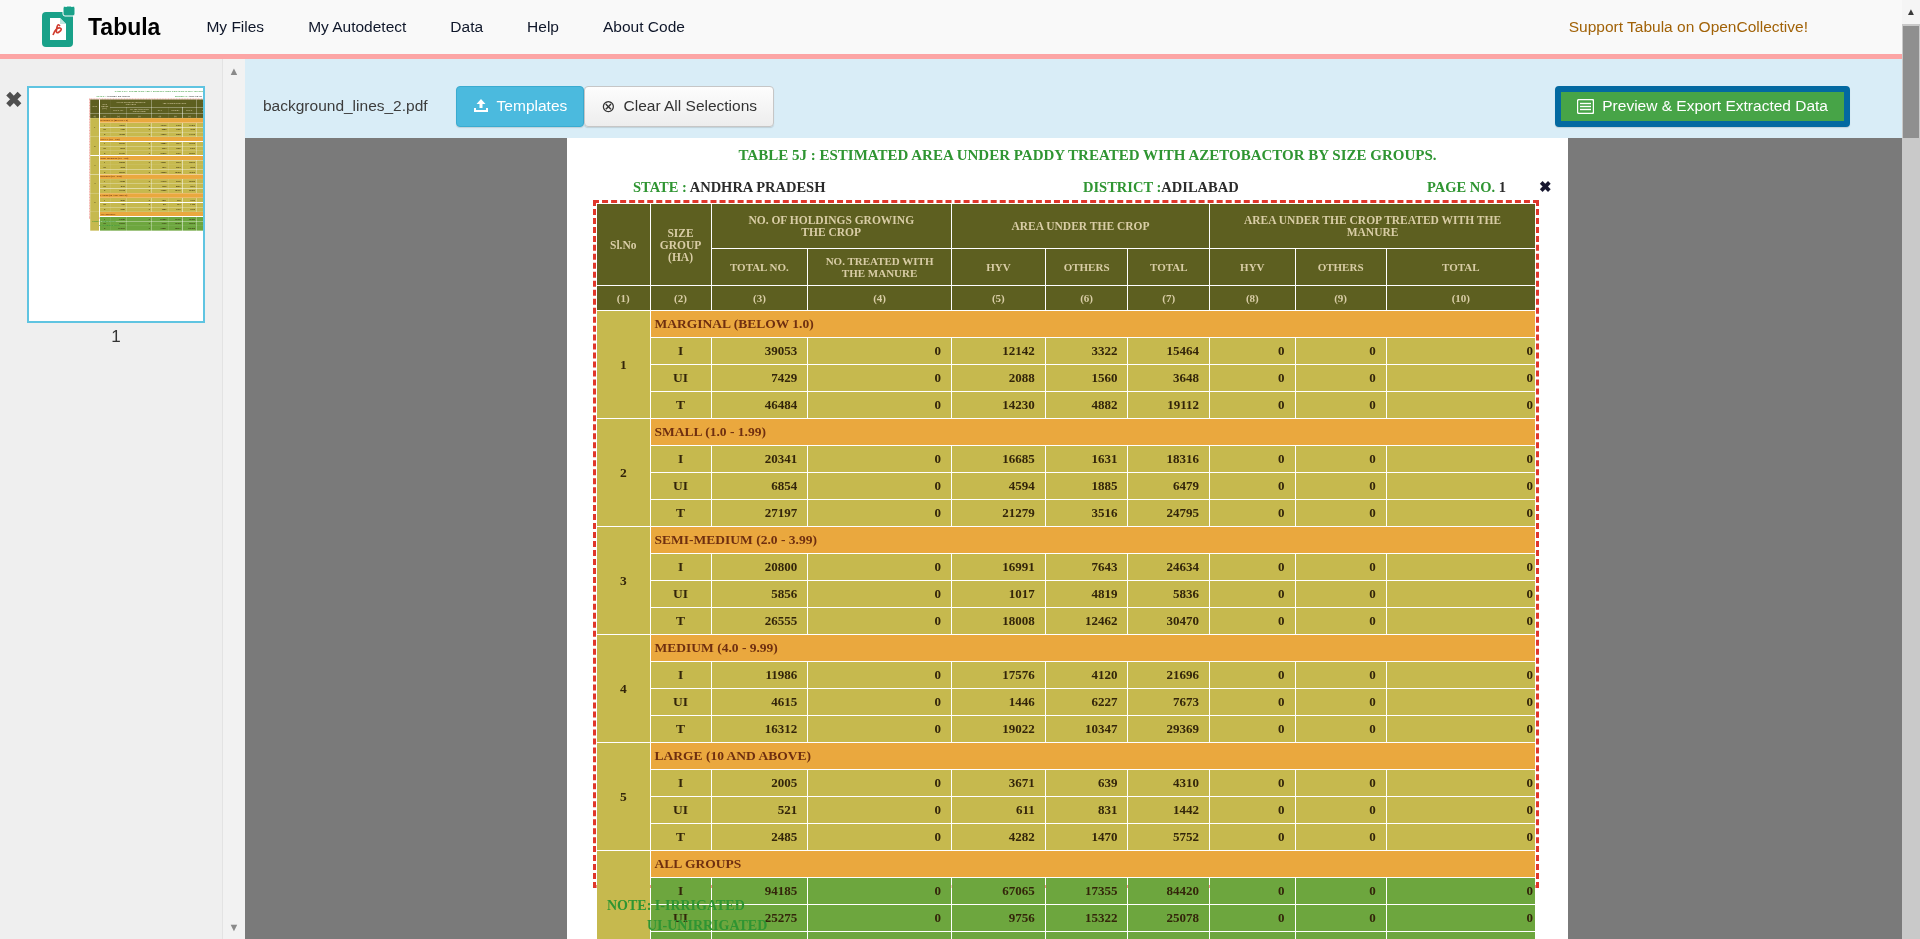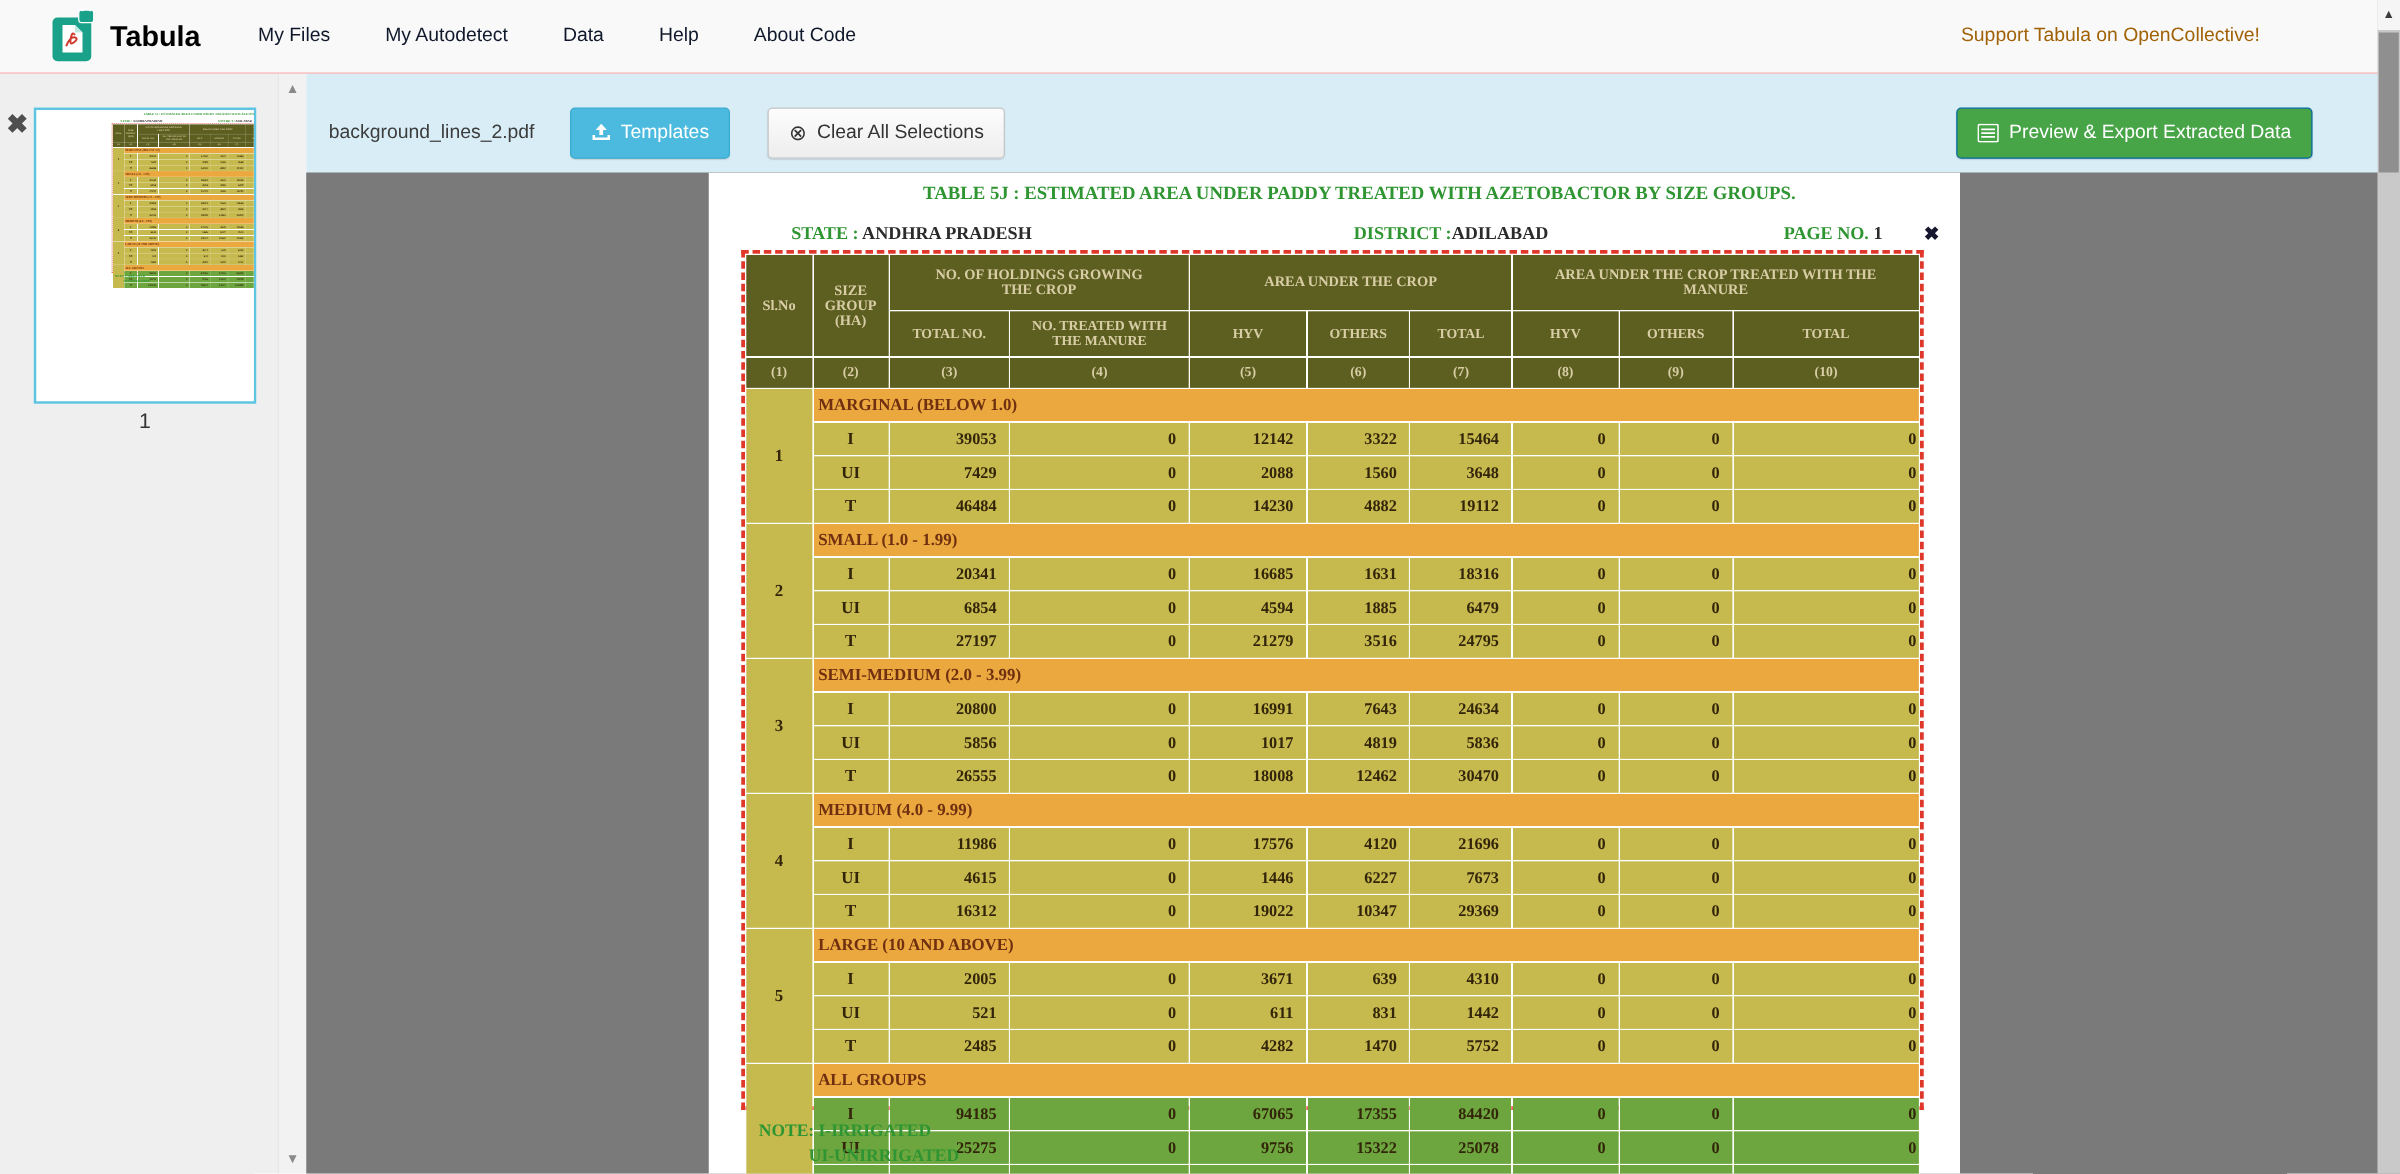--- a/index.html
+++ b/index.html
@@ -1,21 +1,21 @@
 <!DOCTYPE html>
 <html><head>
 <meta charset="utf-8">
 <style>
   html,body { margin:0; padding:0; }
   body { width:1920px; height:939px; overflow:hidden; position:relative;
          font-family:"Liberation Sans", sans-serif; background:#fff; }
 
   
   .app-header { position:absolute; top:0; left:0; width:1920px; height:59px;
-    background:#f9f9f9; border-bottom:1px solid #fca5a5; display:flex;
+    background:#f9f9f9; border-bottom:5px solid #fca5a5; display:flex;
     align-items:center; padding-left:40px; box-sizing:border-box; }
   .logo { width:38px; height:44px; margin-right:10px; flex:0 0 auto; }
   .brand { font-size:23px; font-weight:bold; color:#000; margin-right:46px; }
   .nav { display:flex; gap:44px; }
   .nav-item { color:#0f172a; font-size:15.5px; cursor:pointer; }
   .support { margin-left:auto; padding-right:112px; color:#a16207; font-size:15.5px; cursor:pointer; }
 
   
   .sidebar { position:absolute; left:0; top:59px; width:222px; bottom:0; background:#efefef; }
   .sidebar-close { position:absolute; left:5px; top:30px; font-size:21px; font-weight:bold;
@@ -31,24 +31,24 @@
     color:#8a8a8a; font-size:11px; cursor:pointer; }
   .scroll-arrow.up { top:6px; } .scroll-arrow.down { bottom:6px; }
 
   
   .toolbar { position:absolute; left:245px; top:59px; right:0; height:94px; background:#d9edf7;
     display:flex; align-items:center; padding-left:18px; box-sizing:border-box; }
   .filename { color:#3c3c3c; font-size:15.5px; margin-right:28px; }
   .btn { height:41px; border-radius:4px; padding:0 16px; font-size:15.5px;
     display:inline-flex; align-items:center; gap:8px; box-sizing:border-box;
     box-shadow:0 1px 1px rgba(0,0,0,.12); cursor:pointer; white-space:nowrap; }
-  .btn-templates { background:#4bbade; border:1px solid #3aabd0; color:#fff; margin-right:30px; }
+  .btn-templates { background:#4bbade; border:1px solid #3aabd0; color:#fff; }
   .btn-clear { background:linear-gradient(#fdfdfd,#ededed); border:1px solid #c6c6c6; color:#333; margin-right:30px; }
   .btn-auto { background:#e9e9e9; border:1px solid #d8d8d8; color:#b3b3b3; cursor:default; }
-  .btn-export { margin-left:auto; margin-right:70px; background:#47a447; border:1px solid #0369a1; color:#fff; }
+  .btn-export { margin-left:auto; margin-right:70px; background:#47a447; border:6px solid #0369a1; color:#fff; }
   .glyph-icon { font-size:17px; line-height:1; }
 
   
   .content { position:absolute; left:245px; top:138px; right:0; bottom:0;
     background:#7a7a7a; overflow:hidden; }
   .pdf-page { position:relative; margin-left:322px; width:1001px; height:1332px; background:#fff;
     font-family:"Liberation Serif", serif; }
   .pdf-title { position:absolute; top:9px; left:0; width:100%; text-align:center;
     padding-left:40px; box-sizing:border-box; color:#2f9532; font-weight:bold; font-size:15px; }
   .pdf-meta { position:absolute; top:41px; left:0; width:100%; font-weight:bold; font-size:14.5px; }

